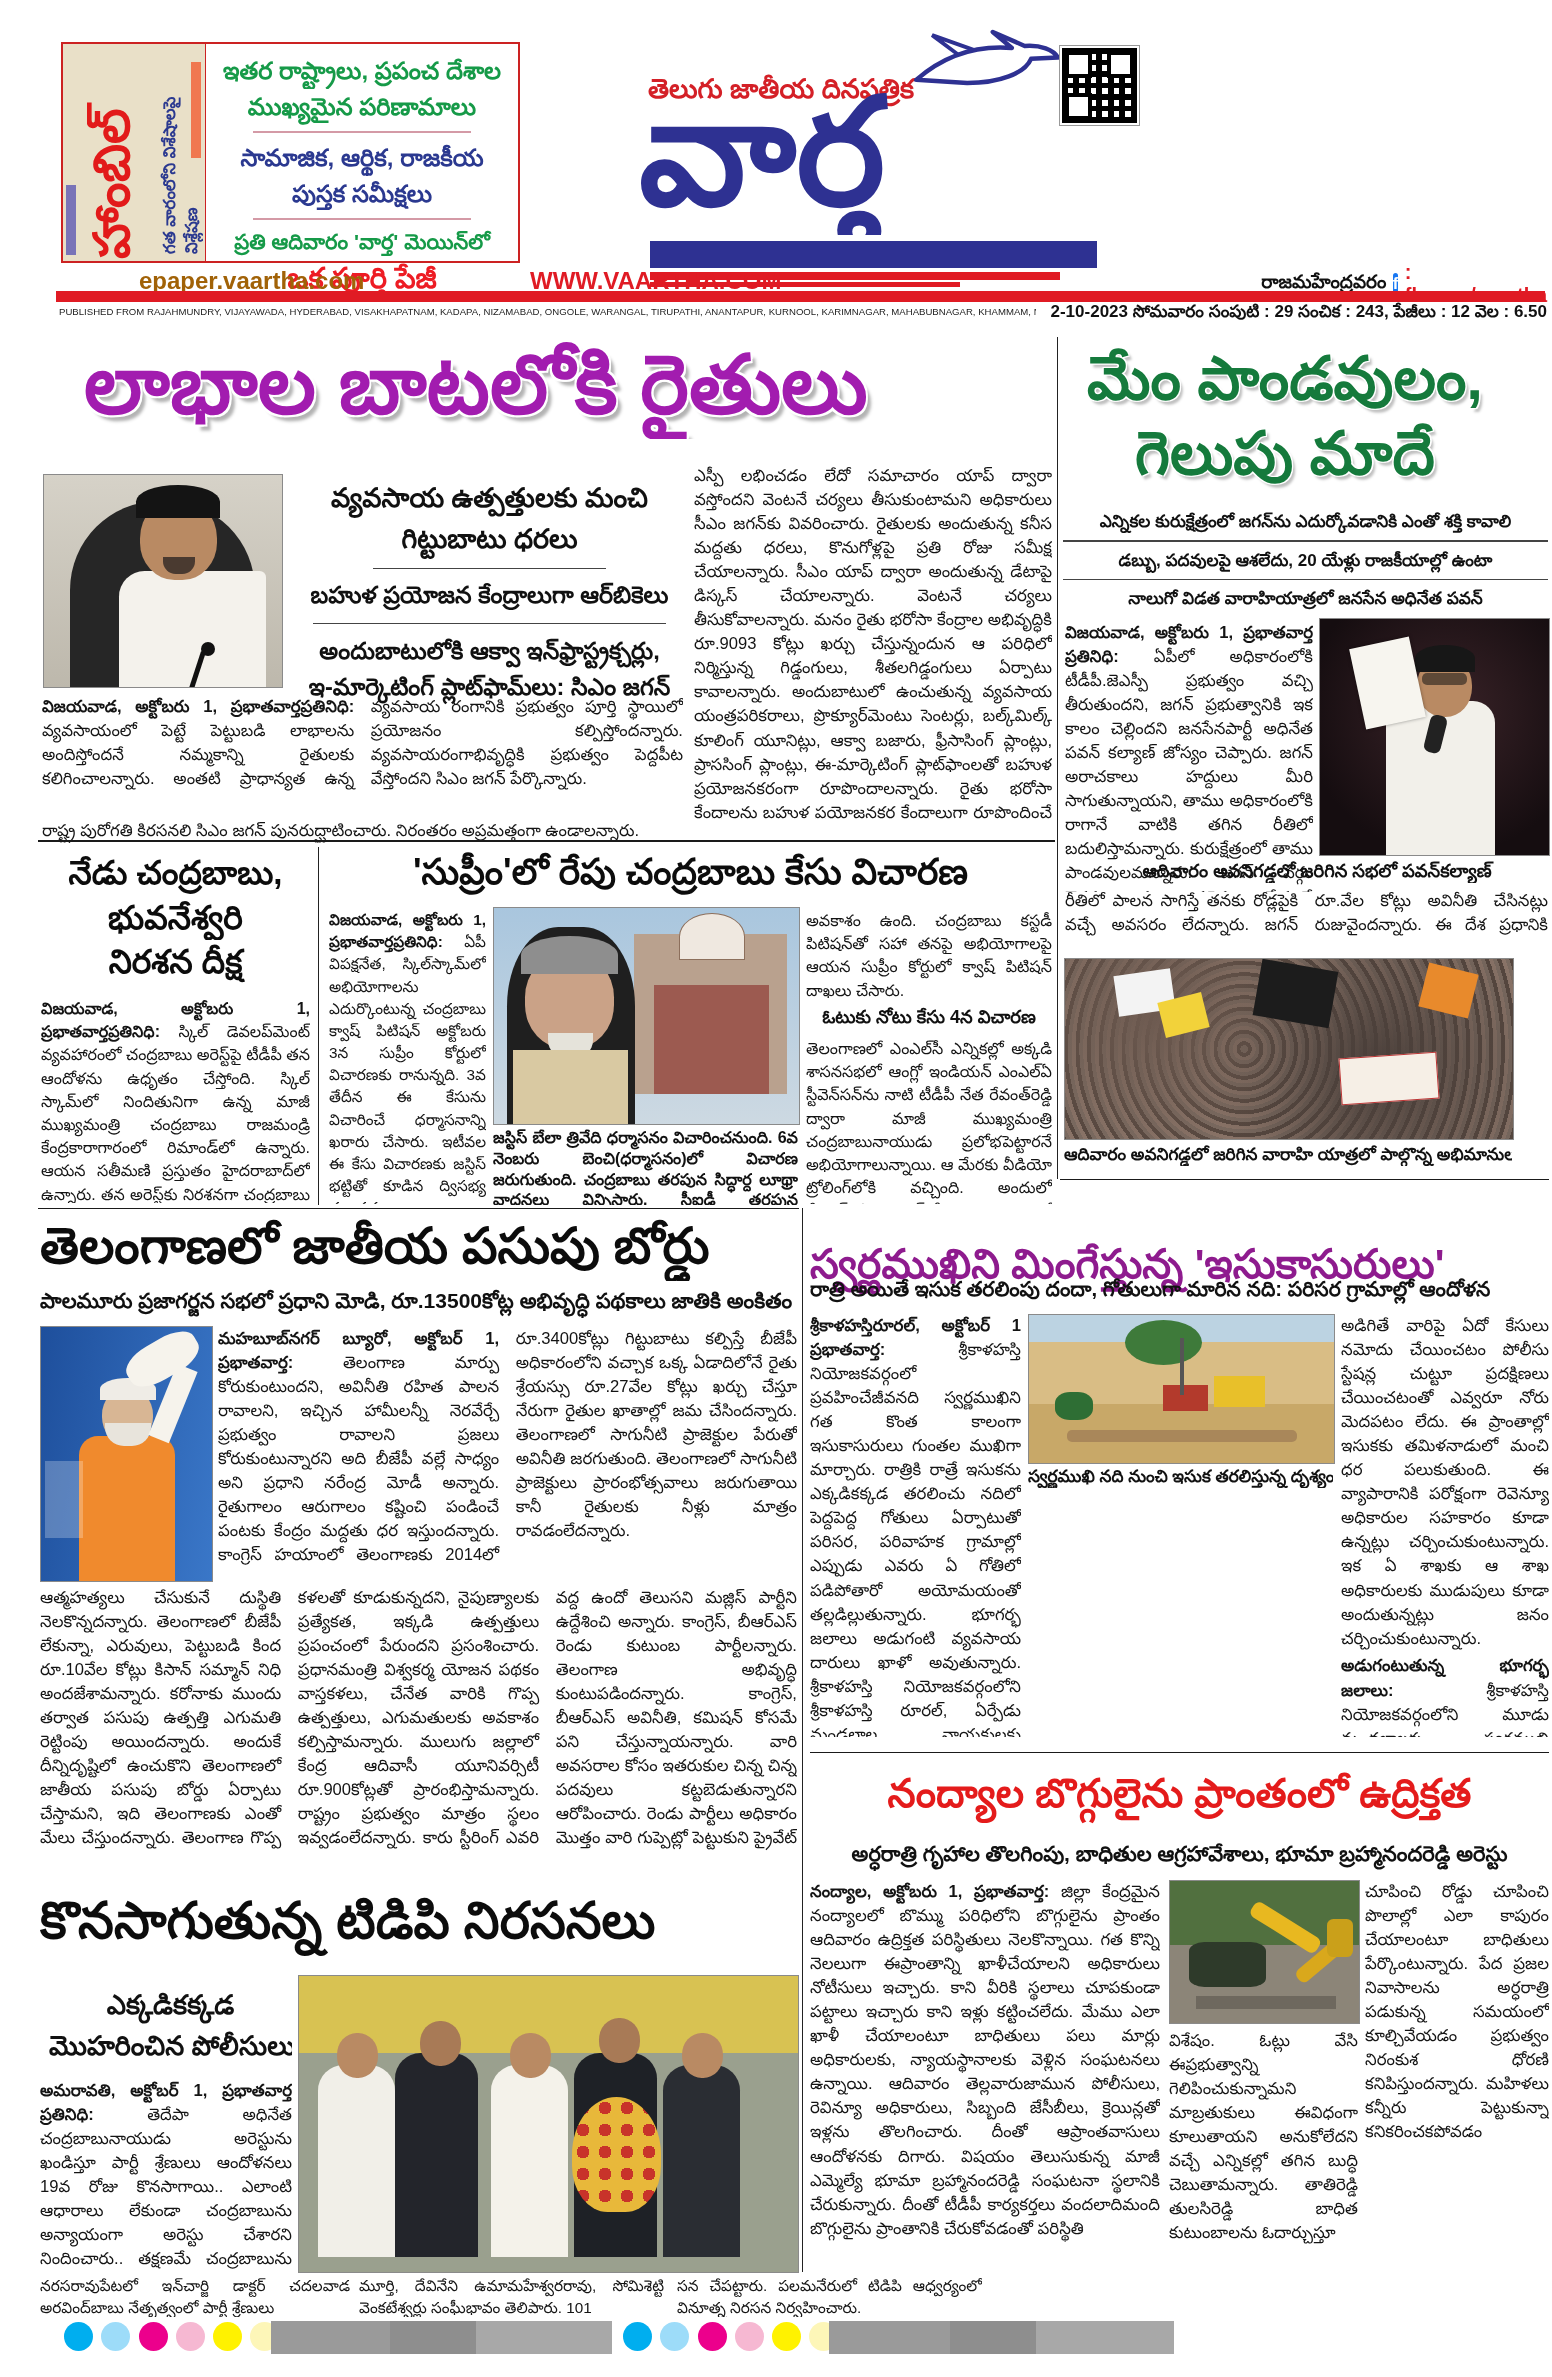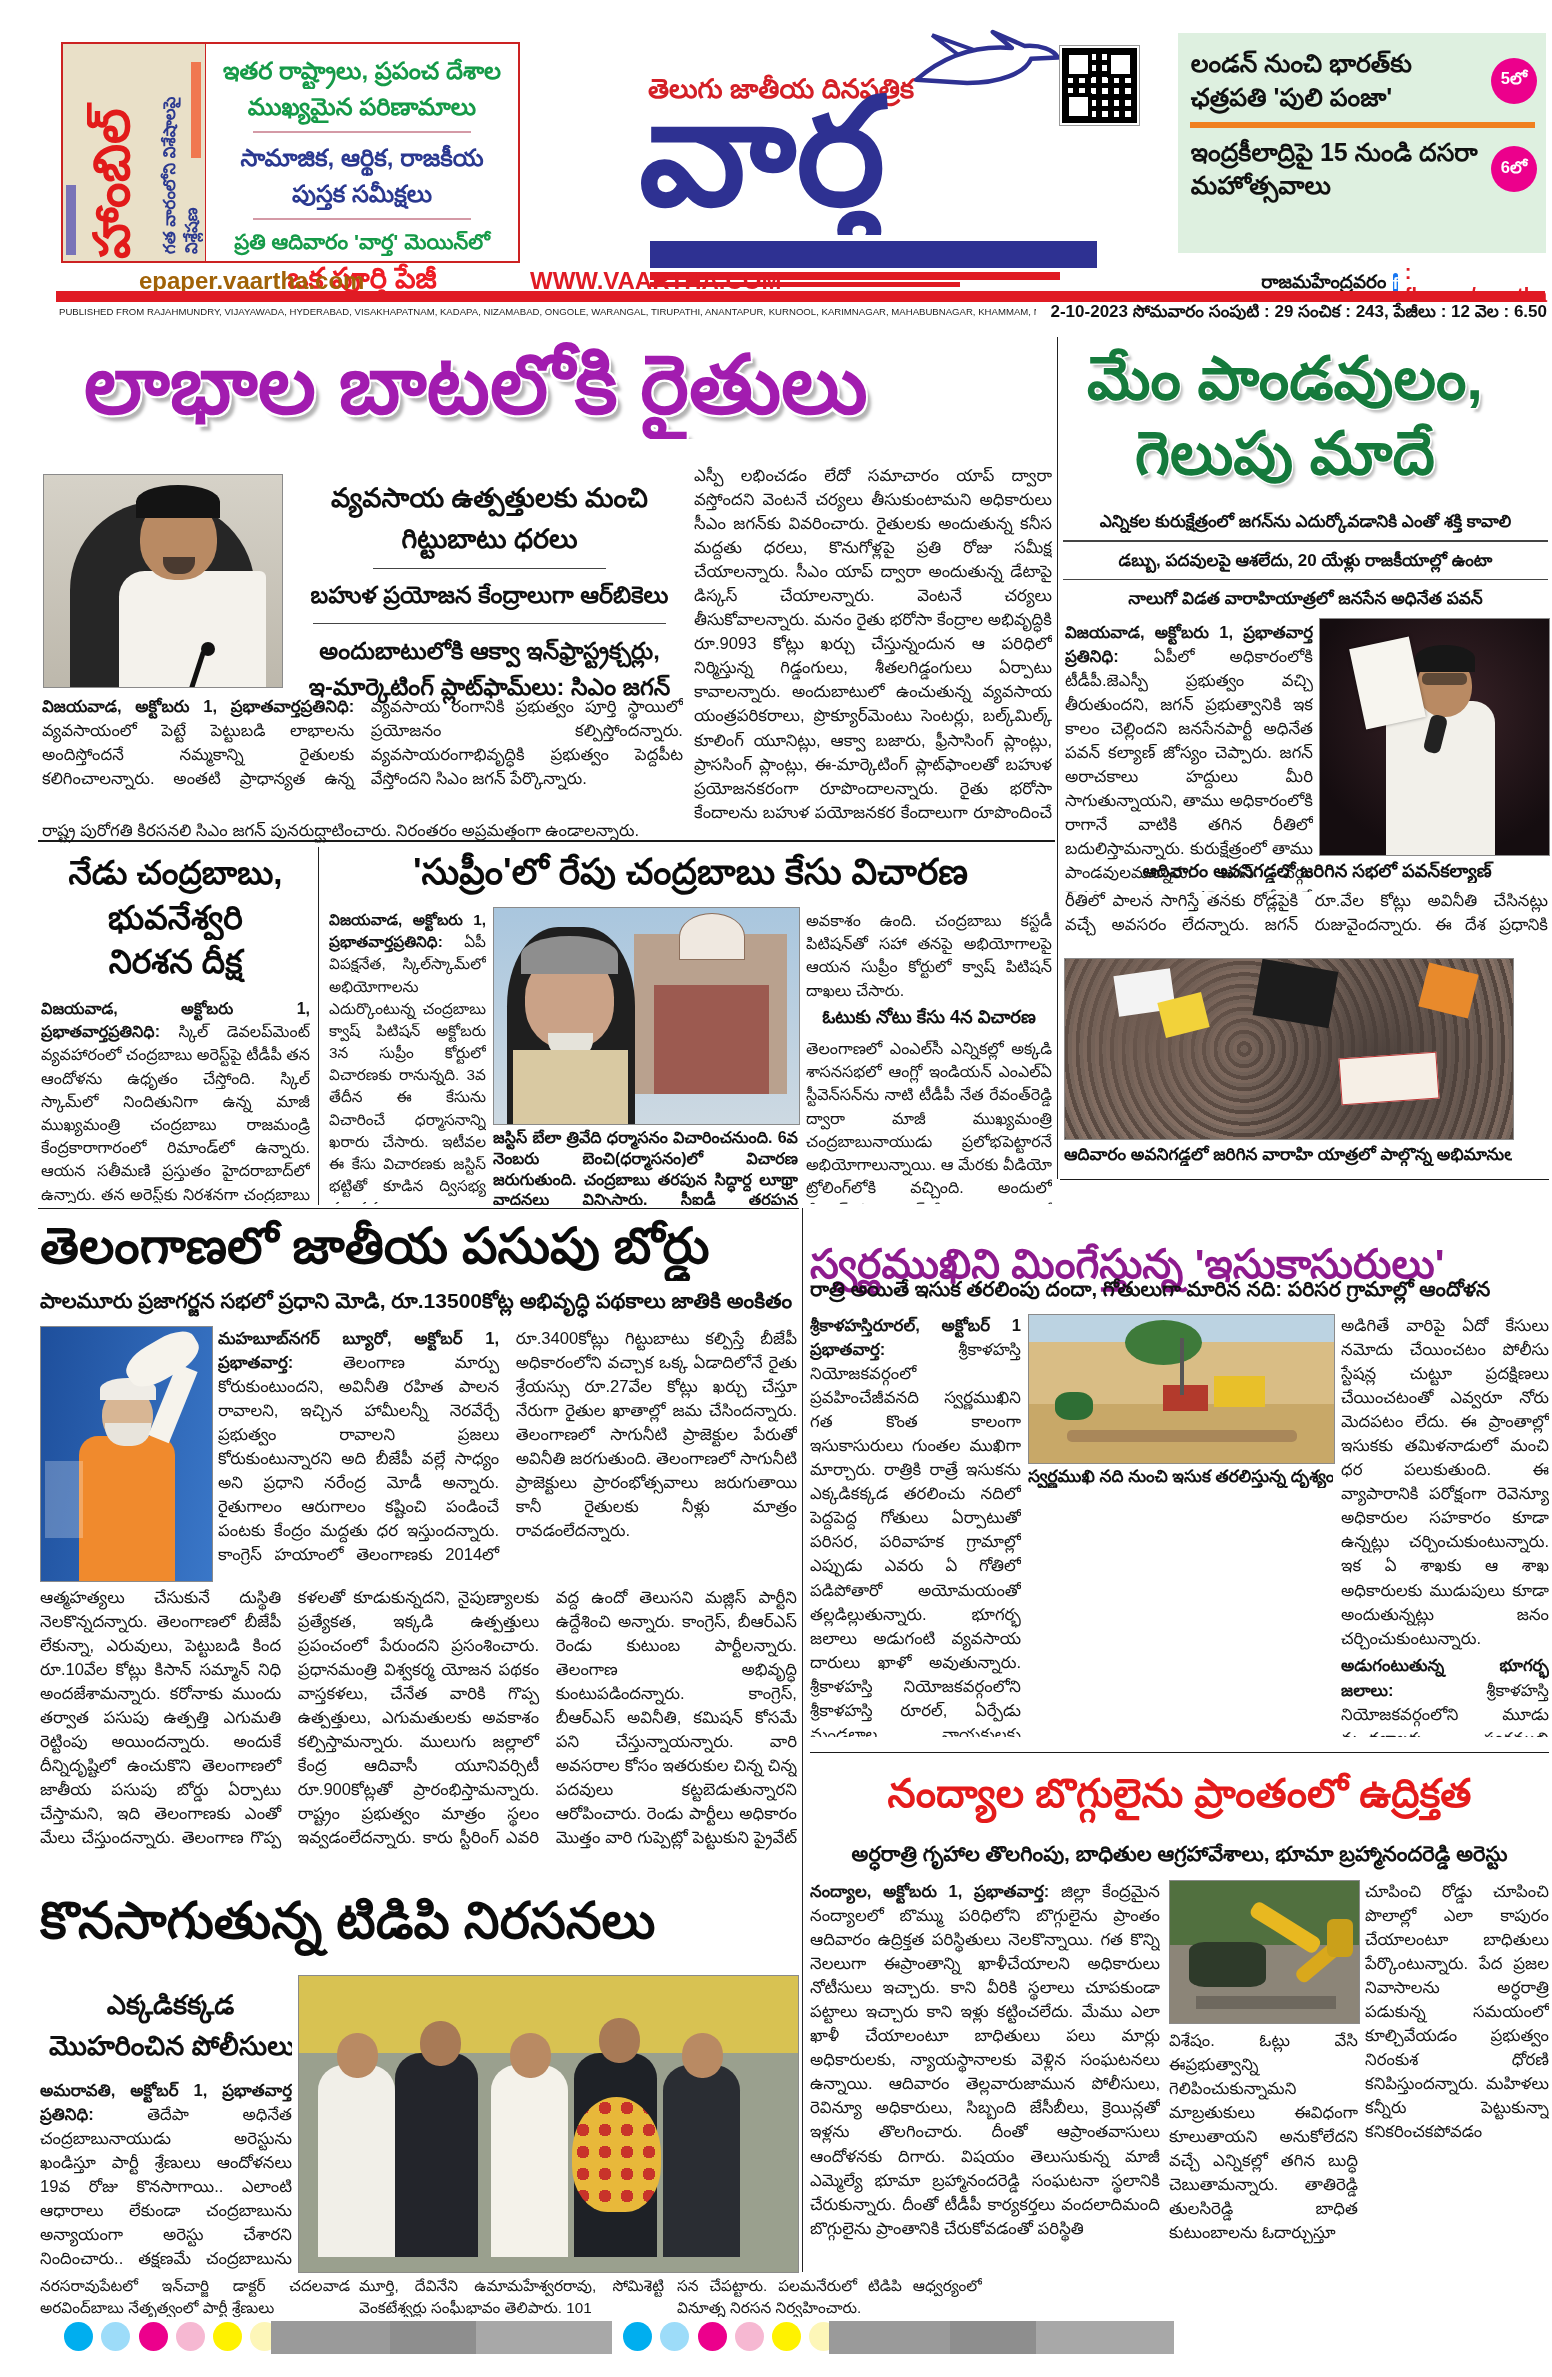--- a/index.html
+++ b/index.html
@@ -74,31 +74,20 @@
   <div class="abs" style="left:650px;top:282px;width:310px;height:5.1px;background:#e01b24;"></div>
 
   <div class="abs" style="left:1060px;top:46px;width:75px;height:75px;background:
        repeating-linear-gradient(0deg,#000 0 5.7px,transparent 5.7px 11.5px),
        repeating-linear-gradient(90deg,#000 0 5.7px,#fff 5.7px 11.5px);border:2.6px solid #fff;outline:0.6px solid #999;">
     <div class="abs" style="left:2.6px;top:2.6px;width:19px;height:19px;background:#fff;border:4.5px solid #000;"></div>
     <div class="abs" style="right:2.6px;top:2.6px;width:19px;height:19px;background:#fff;border:4.5px solid #000;"></div>
     <div class="abs" style="left:2.6px;bottom:2.6px;width:19px;height:19px;background:#fff;border:4.5px solid #000;"></div>
   </div>
 
-  <div class="abs" style="left:1178px;top:33px;width:368px;height:220px;background:#def0e0;padding:0;">
-    <div style="display:flex;align-items:center;gap:7.7px;padding:14px 9px 5.1px 12.8px;">
-      <div class="subhead" style="font-size:25px;line-height:1.35;font-weight:900;">లండన్ నుంచి భారత్‌కు ఛత్రపతి 'పులి పంజా'</div>
-      <div class="badge">5లో</div>
-    </div>
-    <div style="height:5.7px;background:#f08020;margin:2.6px 11.5px;"></div>
-    <div style="display:flex;align-items:center;gap:7.7px;padding:5.1px 9px 5.1px 12.8px;">
-      <div class="subhead" style="font-size:25px;line-height:1.35;font-weight:900;">ఇంద్రకీలాద్రిపై 15 నుండి దసరా మహోత్సవాలు</div>
-      <div class="badge">6లో</div>
-    </div>
-  </div>
 
   <div class="abs" style="left:1303px;top:261px;width:244px;display:flex;align-items:center;gap:6.4px;justify-content:flex-end;">
     <span style="font-size:18.5px;font-weight:bold;color:#111;">రాజమహేంద్రవరం</span>
     <span class="fb">f</span>
     <span style="font-size:20px;font-weight:900;color:#e01b24;">: fb.com/vaartha</span>
   </div>
 
   <div class="abs nowrap" style="left:139px;top:267px;font-size:24px;font-weight:900;color:#a16207;">epaper.vaartha.com</div>
   <div class="abs nowrap" style="left:530px;top:267px;font-size:24px;font-weight:900;color:#e01b24;">WWW.VAARTHA.COM</div>
 

